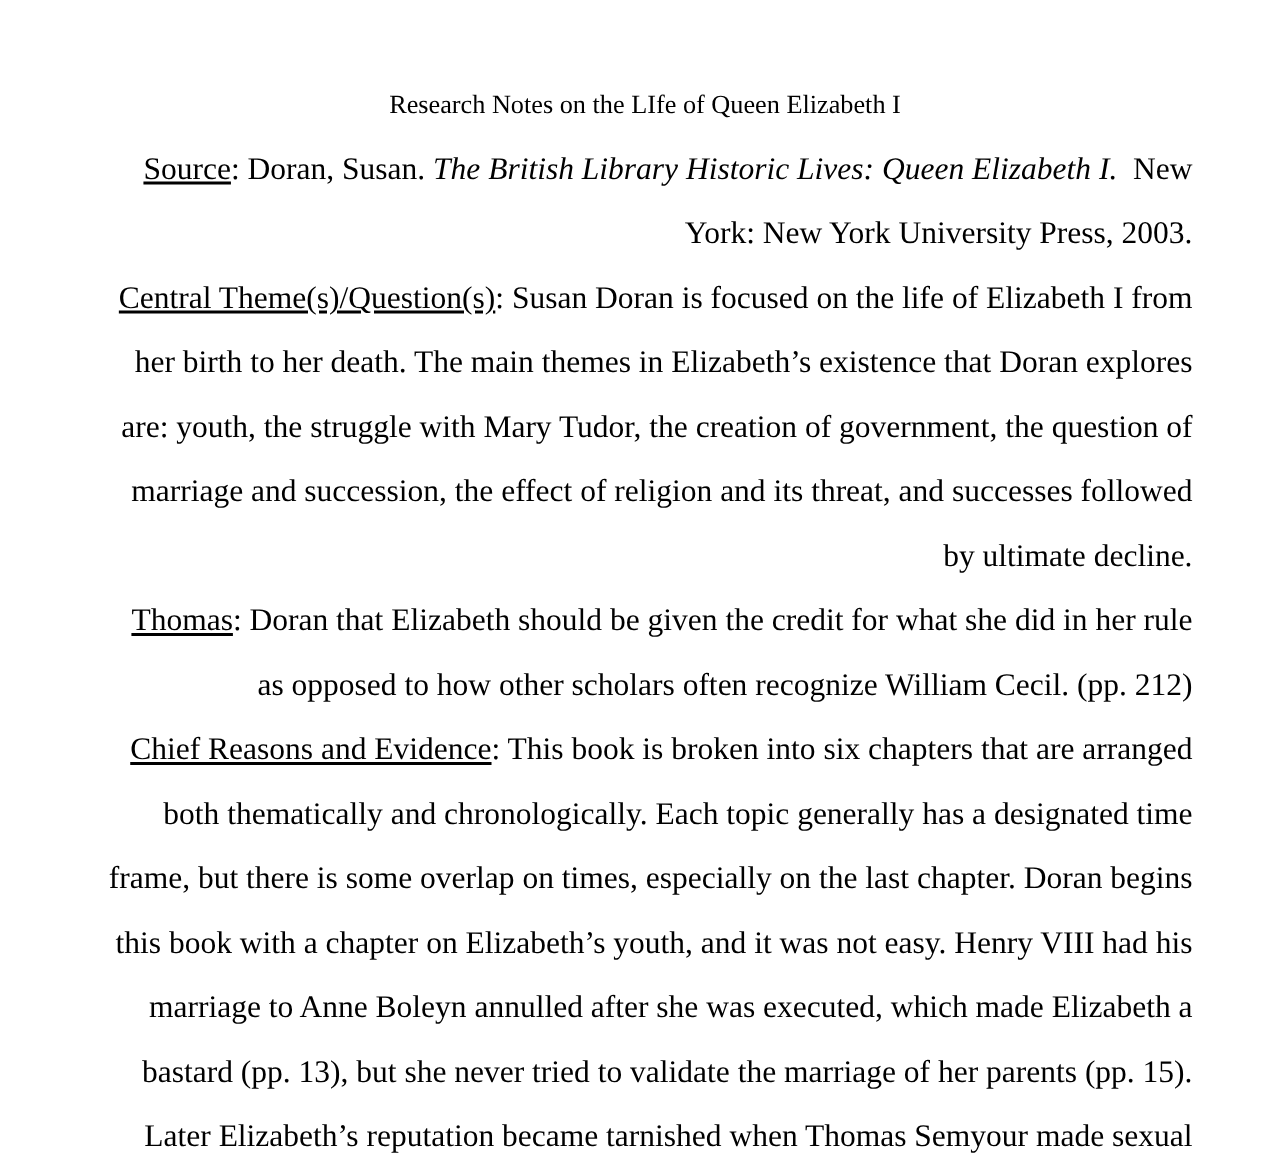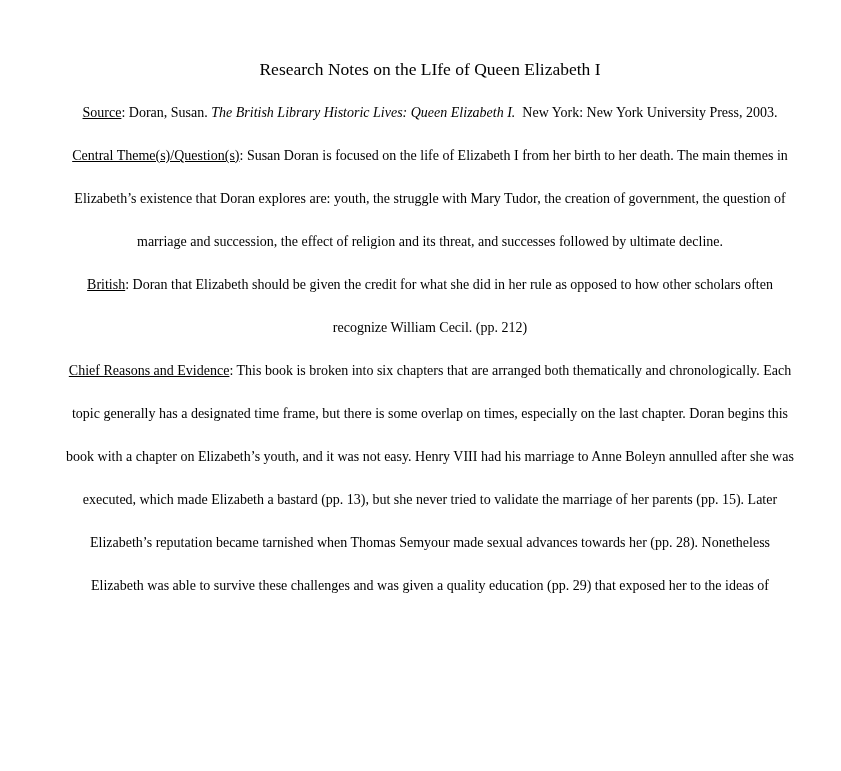--- a/index.html
+++ b/index.html
@@ -20,35 +20,35 @@
     background: #ffffff;
   }
   .doc-title {
     font-size: 17.5px;
     font-weight: normal;
     line-height: 43px;
     text-align: center;
     white-space: pre-wrap;
   }
   .para {
-    font-size: 14px;
+    font-size: 21px;
     line-height: 43px;
-    text-align: center;
+    text-align: right;
     white-space: pre-wrap;
   }
   .seg { white-space: pre-wrap; }
   .u { text-decoration: underline; }
   .i { font-style: italic; }
 </style>
 </head>
 <body>
 
 <div class="page">
   <div class="doc-title">Research Notes on the LIfe of Queen Elizabeth I</div>
 
   <p class="para"><span class="seg u">Source</span><span class="seg">: Doran, Susan. </span><span class="seg i">The British Library Historic Lives: Queen Elizabeth I.</span><span class="seg">  New York: New York University Press, 2003.</span></p>
 
   <p class="para"><span class="seg u">Central Theme(s)/Question(s)</span><span class="seg">: Susan Doran is focused on the life of Elizabeth I from her birth to her death. The main themes in Elizabeth’s existence that Doran explores are: youth, the struggle with Mary Tudor, the creation of government, the question of marriage and succession, the effect of religion and its threat, and successes followed by ultimate decline.</span></p>
 
-  <p class="para"><span class="seg u">British</span><span class="seg">: Doran that Elizabeth should be given the credit for what she did in her rule as opposed to how other scholars often recognize William Cecil. (pp. 212)</span></p>
+  <p class="para"><span class="seg u">Thomas</span><span class="seg">: Doran that Elizabeth should be given the credit for what she did in her rule as opposed to how other scholars often recognize William Cecil. (pp. 212)</span></p>
 
   <p class="para"><span class="seg u">Chief Reasons and Evidence</span><span class="seg">: This book is broken into six chapters that are arranged both thematically and chronologically. Each topic generally has a designated time frame, but there is some overlap on times, especially on the last chapter. Doran begins this book with a chapter on Elizabeth’s youth, and it was not easy. Henry VIII had his marriage to Anne Boleyn annulled after she was executed, which made Elizabeth a bastard (pp. 13), but she never tried to validate the marriage of her parents (pp. 15). Later Elizabeth’s reputation became tarnished when Thomas Semyour made sexual advances towards her (pp. 28). Nonetheless Elizabeth was able to survive these challenges and was given a quality education (pp. 29) that exposed her to the ideas of</span></p>
 </div>
 
 </body></html>

